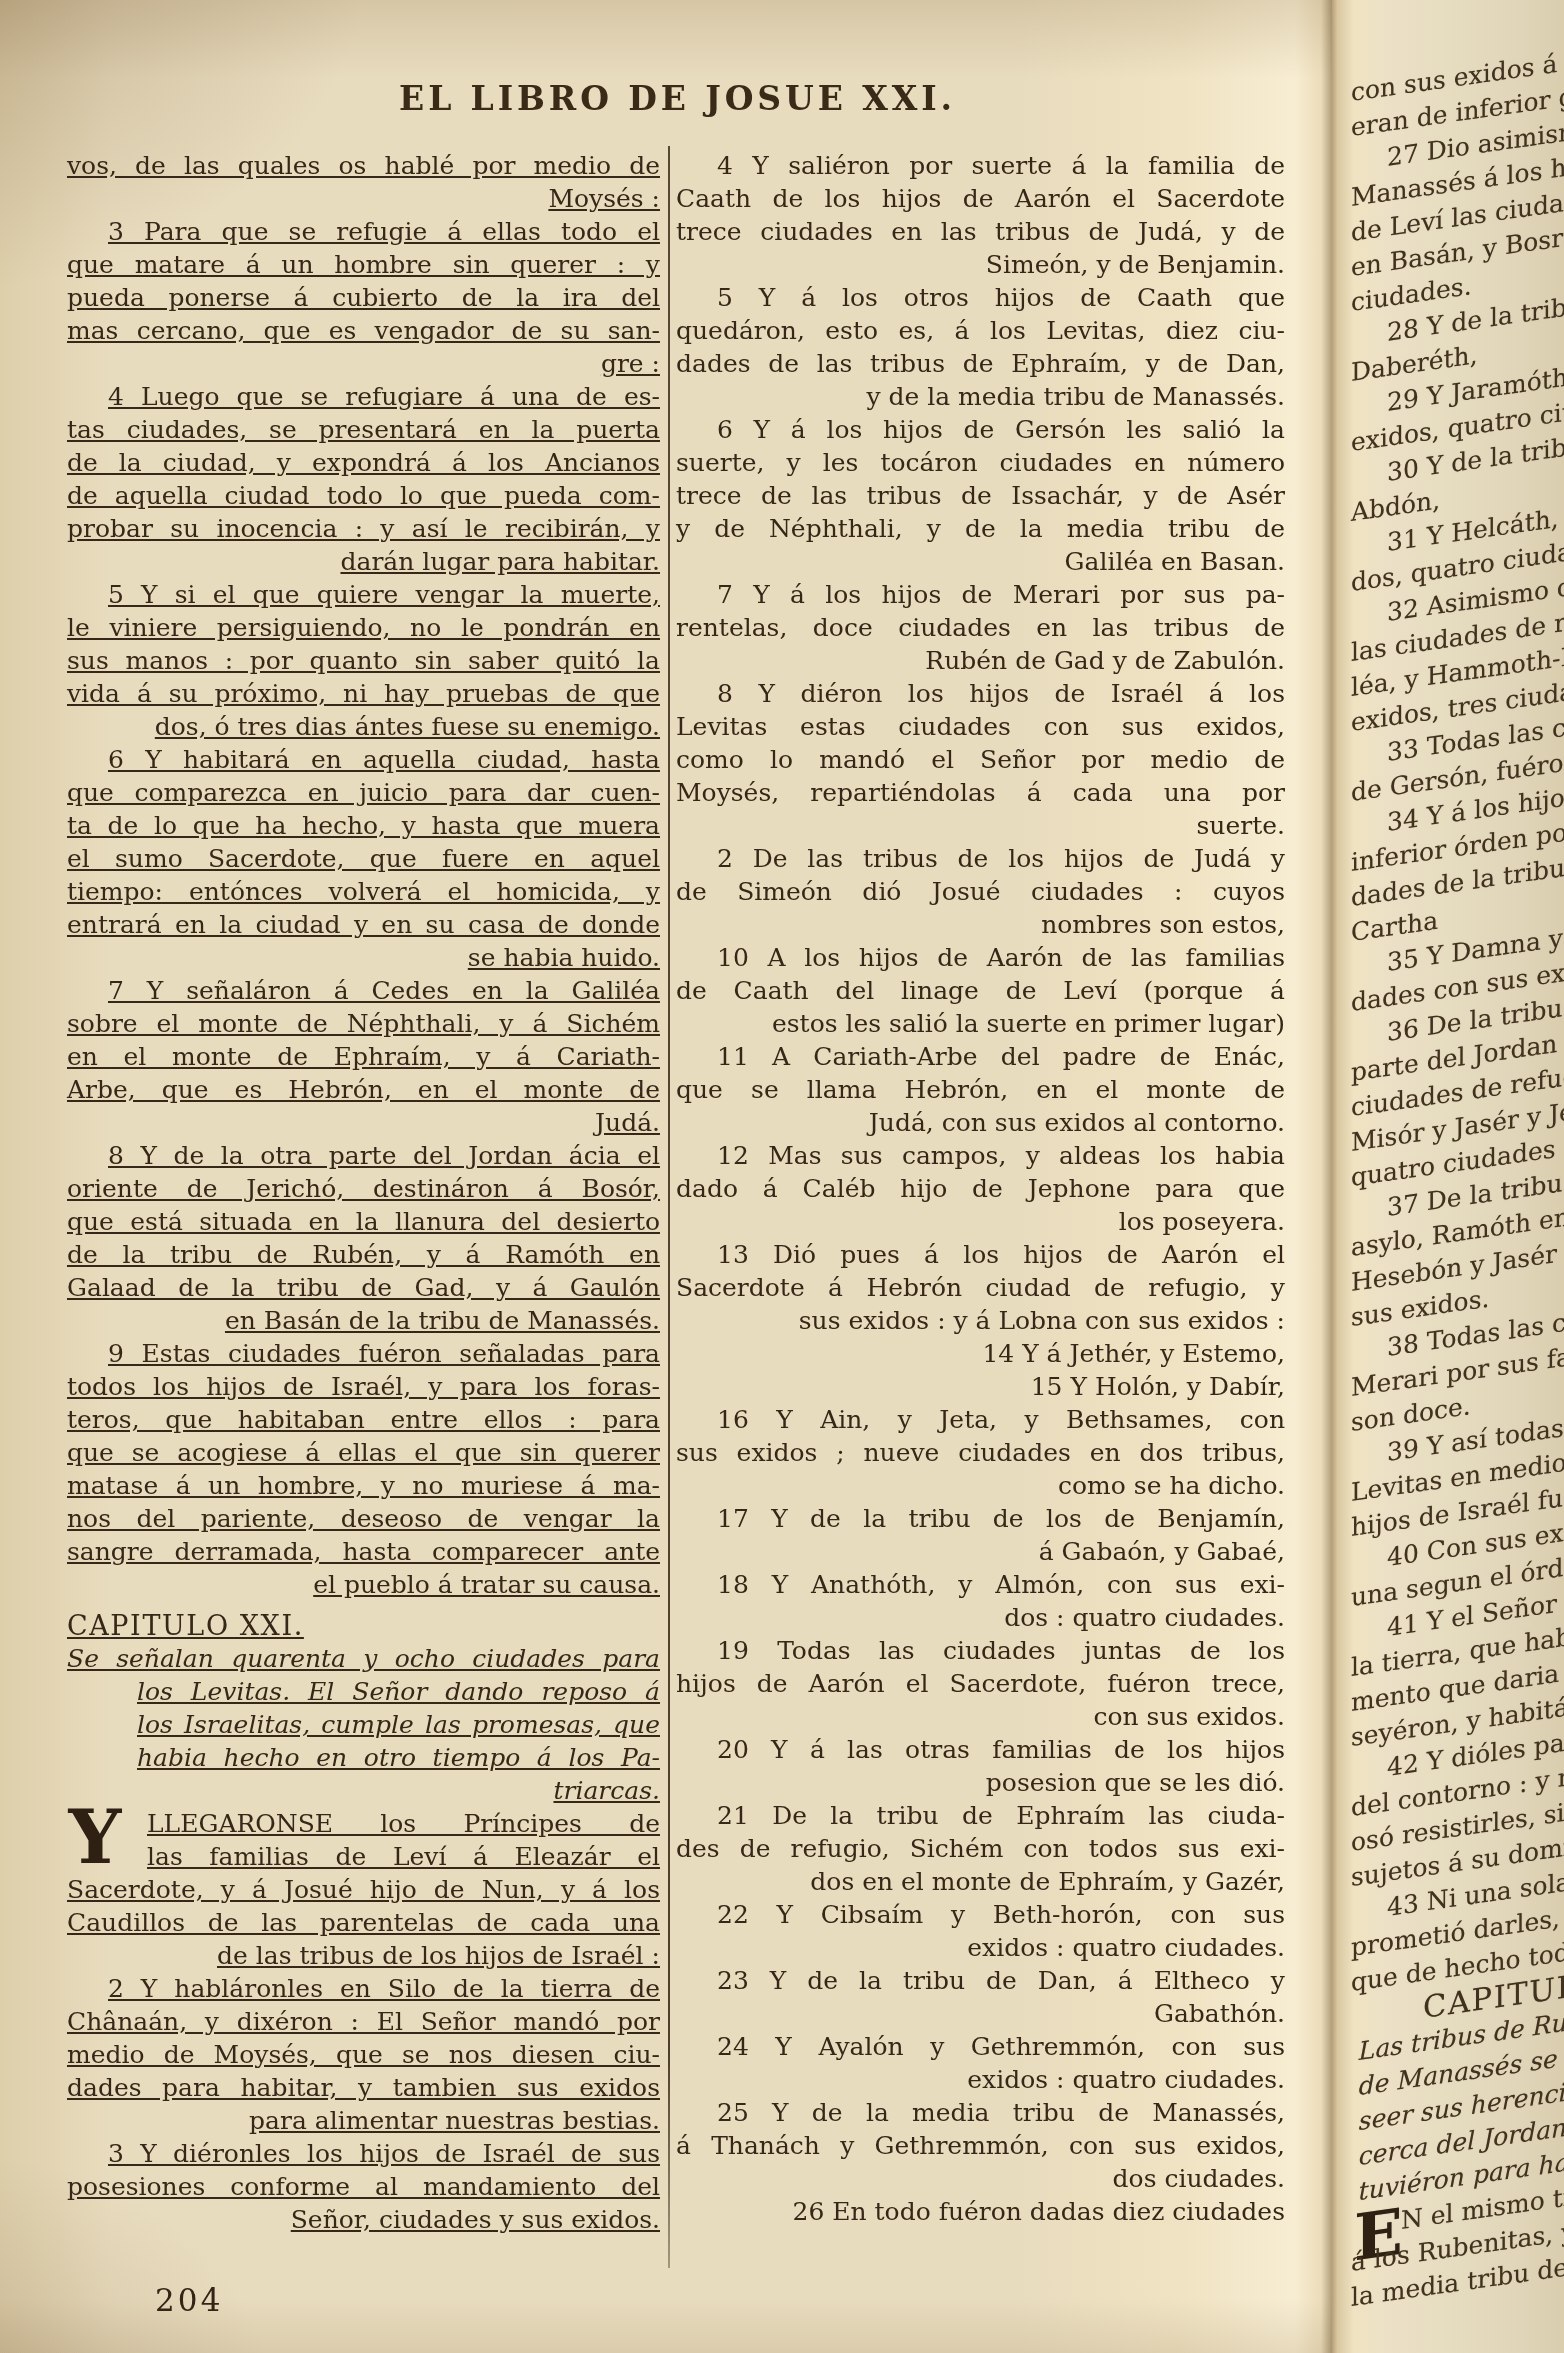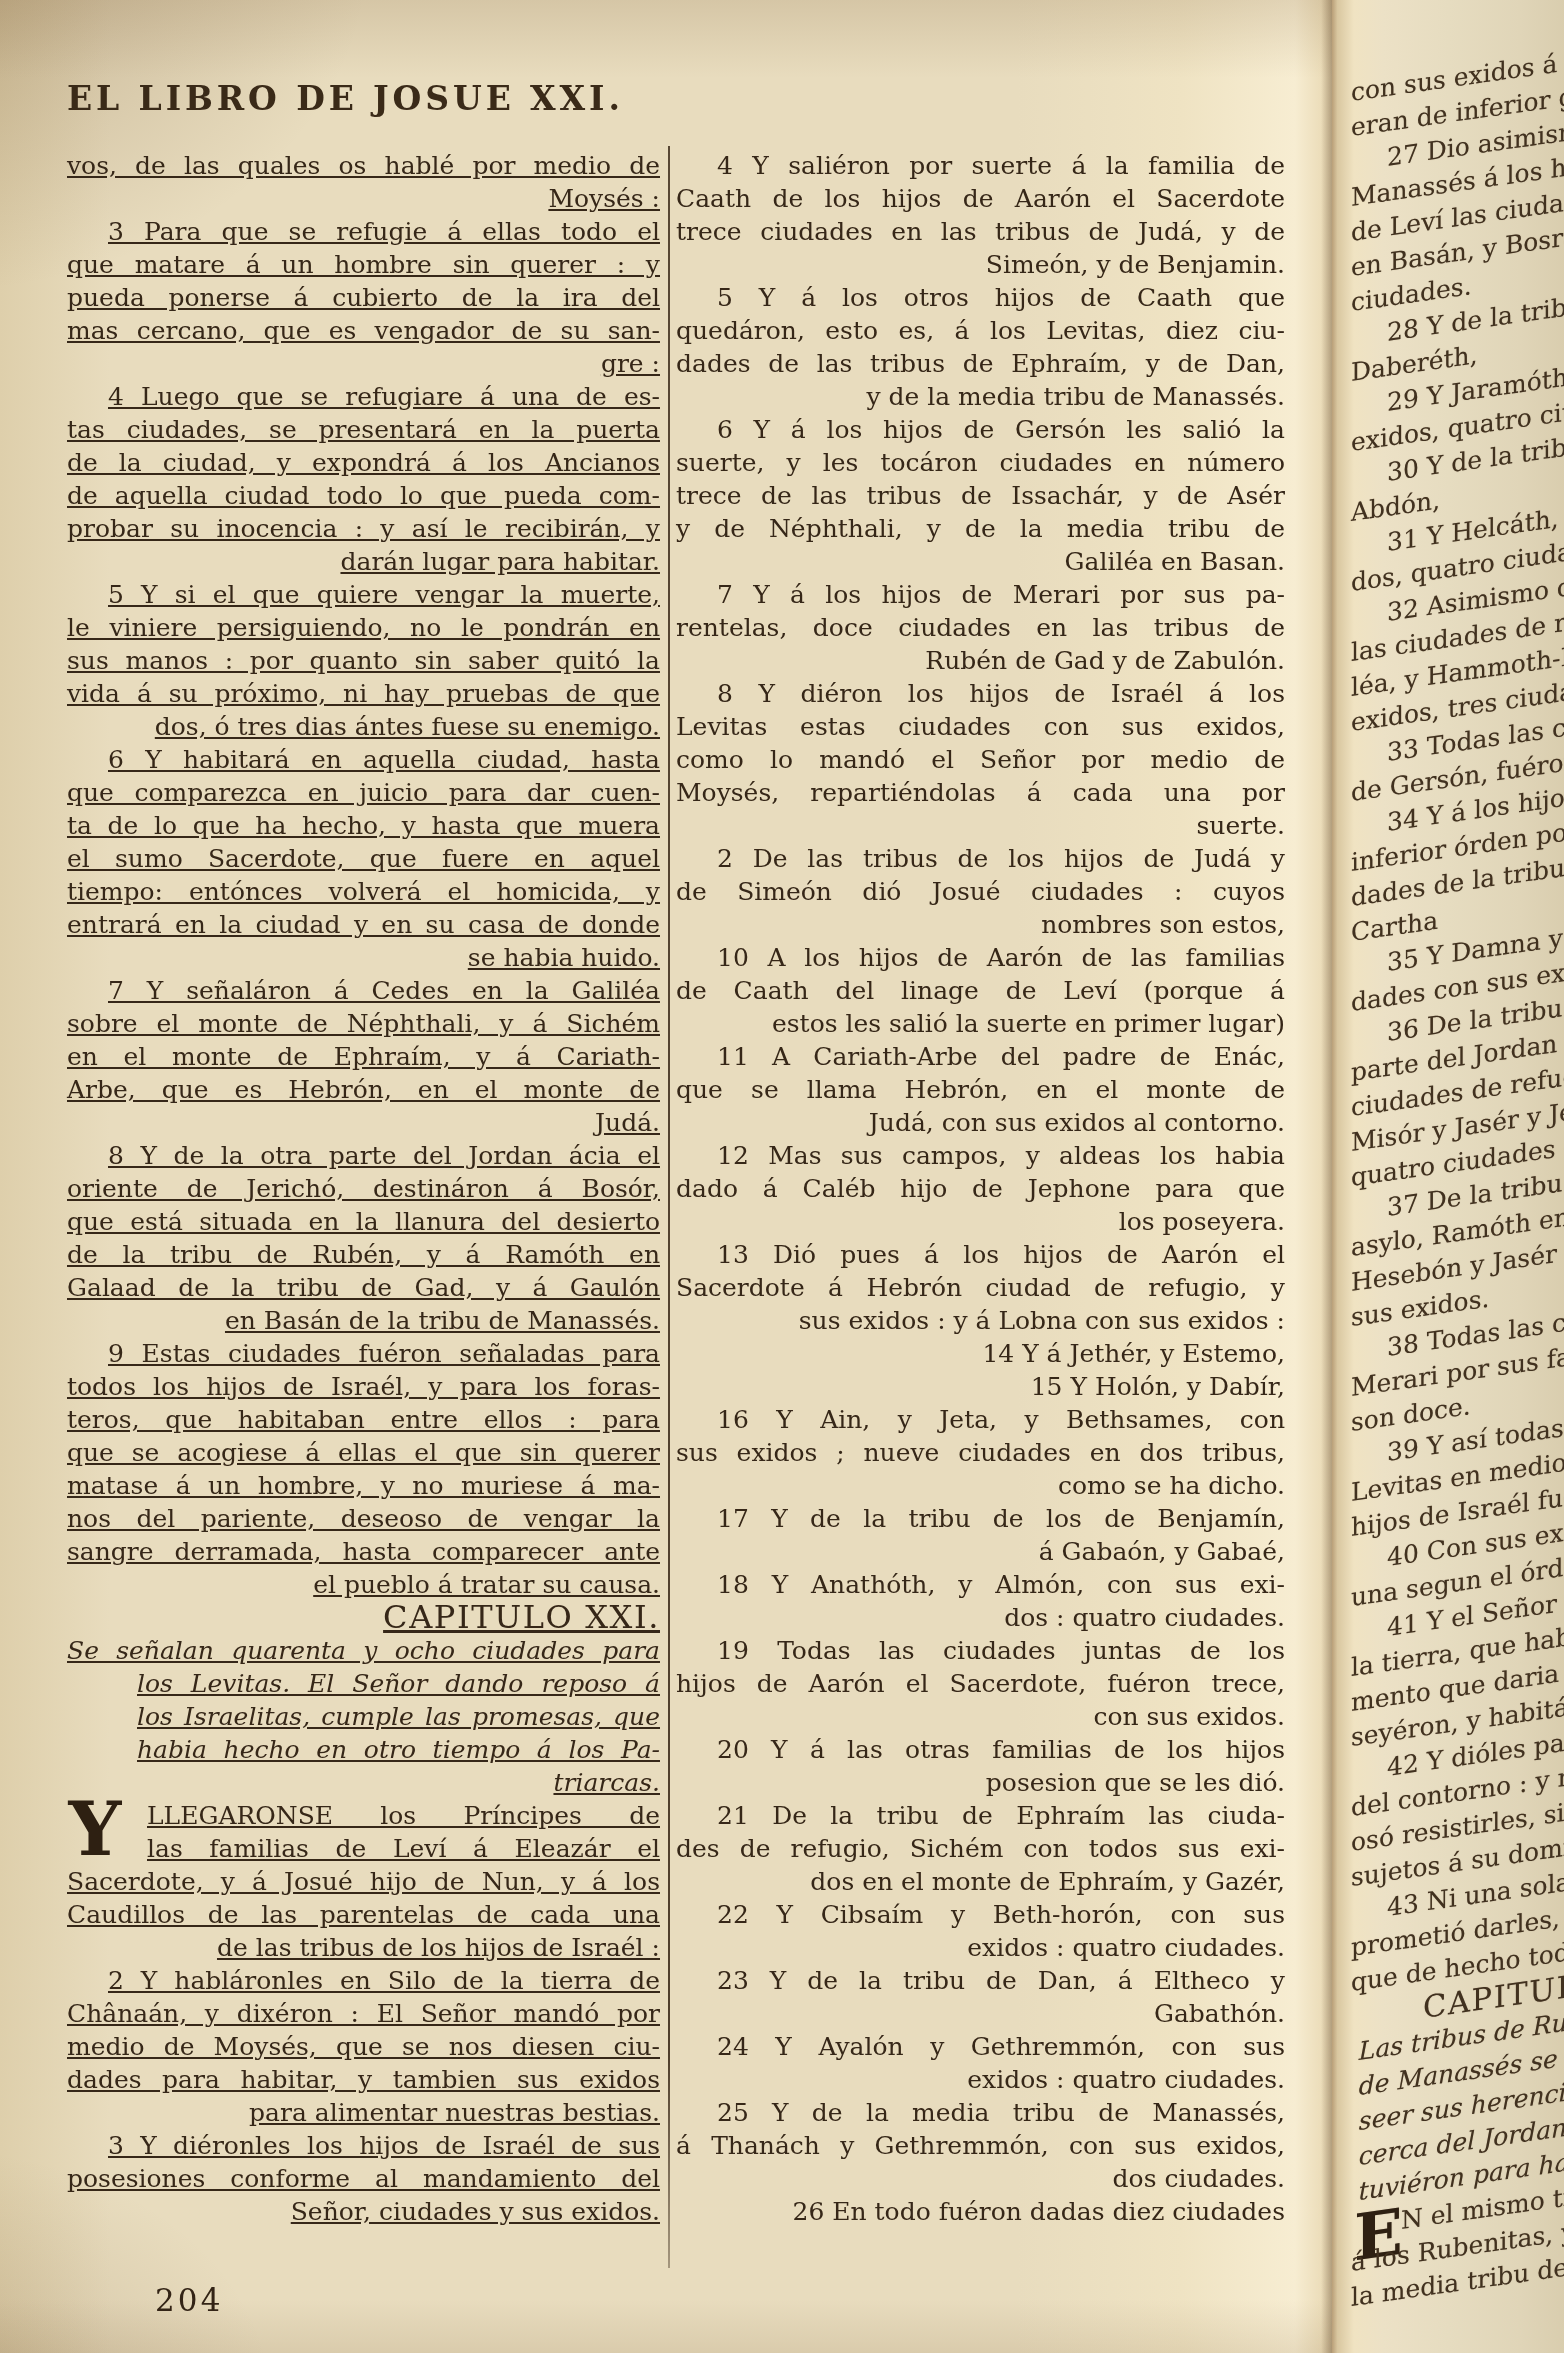--- a/index.html
+++ b/index.html
@@ -21,37 +21,37 @@
   .gutter-crease{
     position:absolute;left:1321px;top:0;width:20.3px;height:2354px;
     background:linear-gradient(90deg, rgba(90,65,40,0) 0, rgba(90,65,40,.38) 55%, rgba(90,65,40,.08) 100%);
   }
   .right-page{
     position:absolute;left:1332px;top:0;width:233px;height:2354px;
     background:linear-gradient(90deg,#b99f78 0,#d9c7a0 5.5px,#f0e3c2 22px,#ece1c6 51px,#e6dcc0 117px,#e0d5b8 188px,#d9cdae 233px);
   }
   .running-header{
     position:absolute;left:67px;top:79px;width:1221px;height:41px;
-    text-align:left;font-size:33px;font-weight:bold;letter-spacing:3.9px;
+    text-align:center;font-size:33px;font-weight:bold;letter-spacing:3.9px;
     color:#3a2a18;white-space:nowrap;
   }
   .column{position:absolute;font-size:25px;}
   .col-left{left:67px;top:149px;width:593px;line-height:33px;text-decoration:underline;}
   .col-mid{left:676px;top:149px;width:609px;line-height:33px;}
   .rule{
     position:absolute;left:668px;top:146px;width:2.3px;height:2122px;
     background:linear-gradient(180deg, rgba(62,45,28,.85), rgba(62,45,28,.9) 90%, rgba(62,45,28,.4));
   }
   .line{position:relative;width:100%;height:1em;line-height:inherit;overflow:visible;white-space:normal;}
   .col-left .line,.col-mid .line{height:33px;}
   .col-mid .line{height:33px;}
   .j{text-align:justify;text-align-last:justify;}
   .end{text-align:right;}
   .ind{padding-left:41px;box-sizing:border-box;}
-  .head{text-align:right;font-size:32px;letter-spacing:1.6px;}
+  .head{text-align:left;font-size:27px;letter-spacing:1.6px;margin-top:8px;}
   .sum,.sumh{font-style:italic;}
   .sumh{padding-left:70px;box-sizing:border-box;}
   .dc{padding-left:80px;box-sizing:border-box;}
   .dropcap{
     position:absolute;left:1.6px;top:-3.1px;font-size:74px;line-height:67px;
     font-weight:bold;font-style:normal;color:#2e2012;
   }
   .page-number{
     position:absolute;left:155px;top:2282px;font-size:31px;letter-spacing:3.1px;color:#33241673;
     color:#332416;

